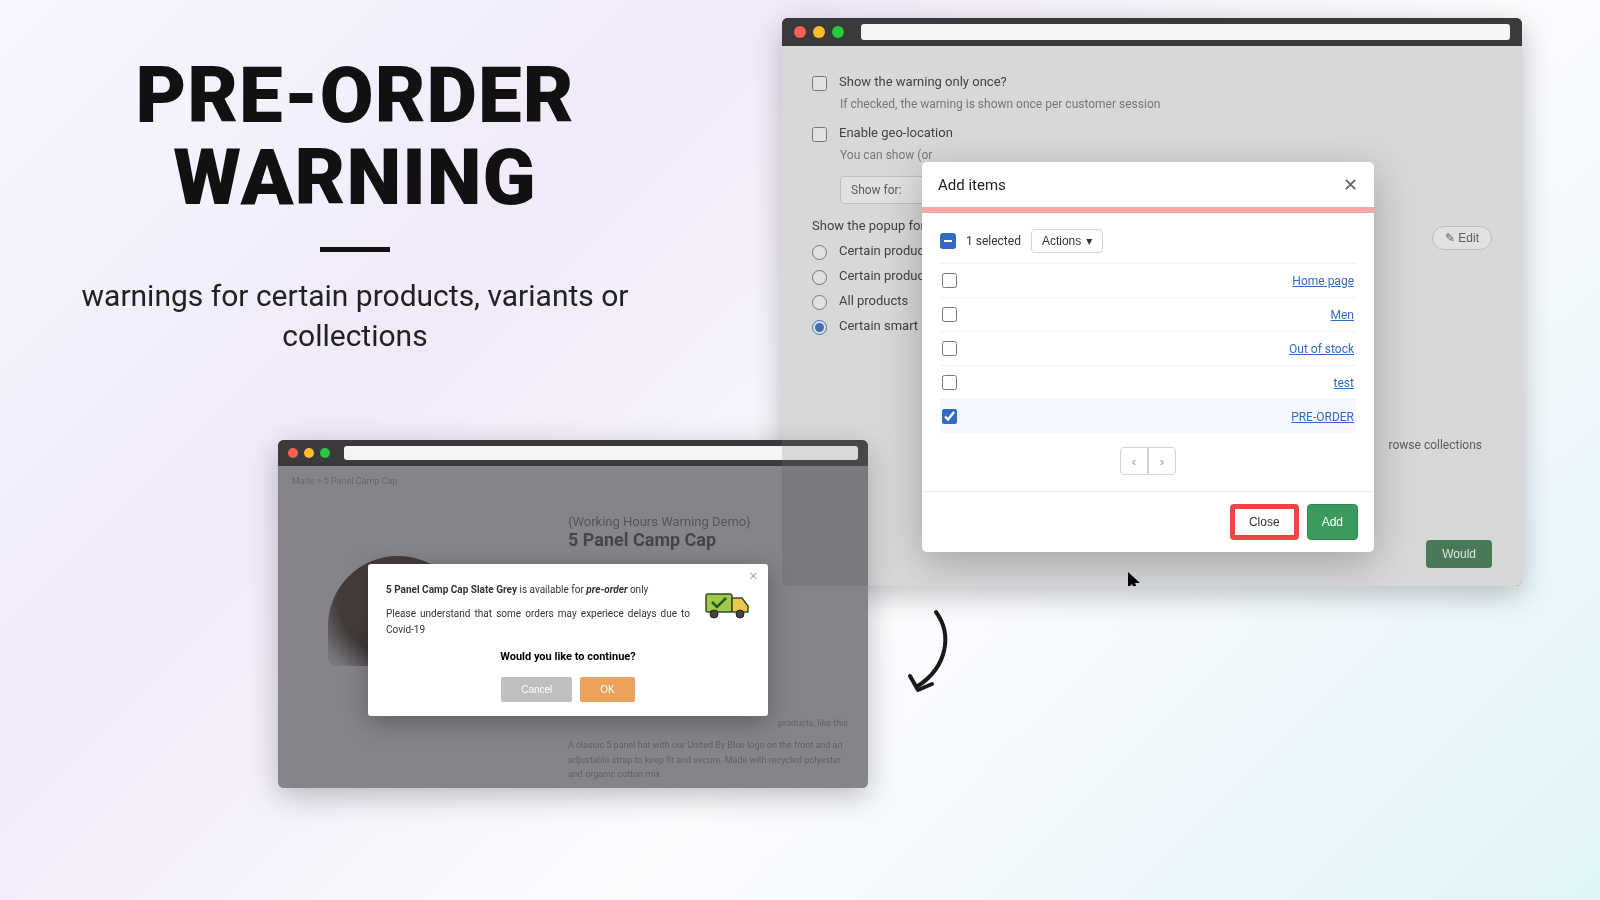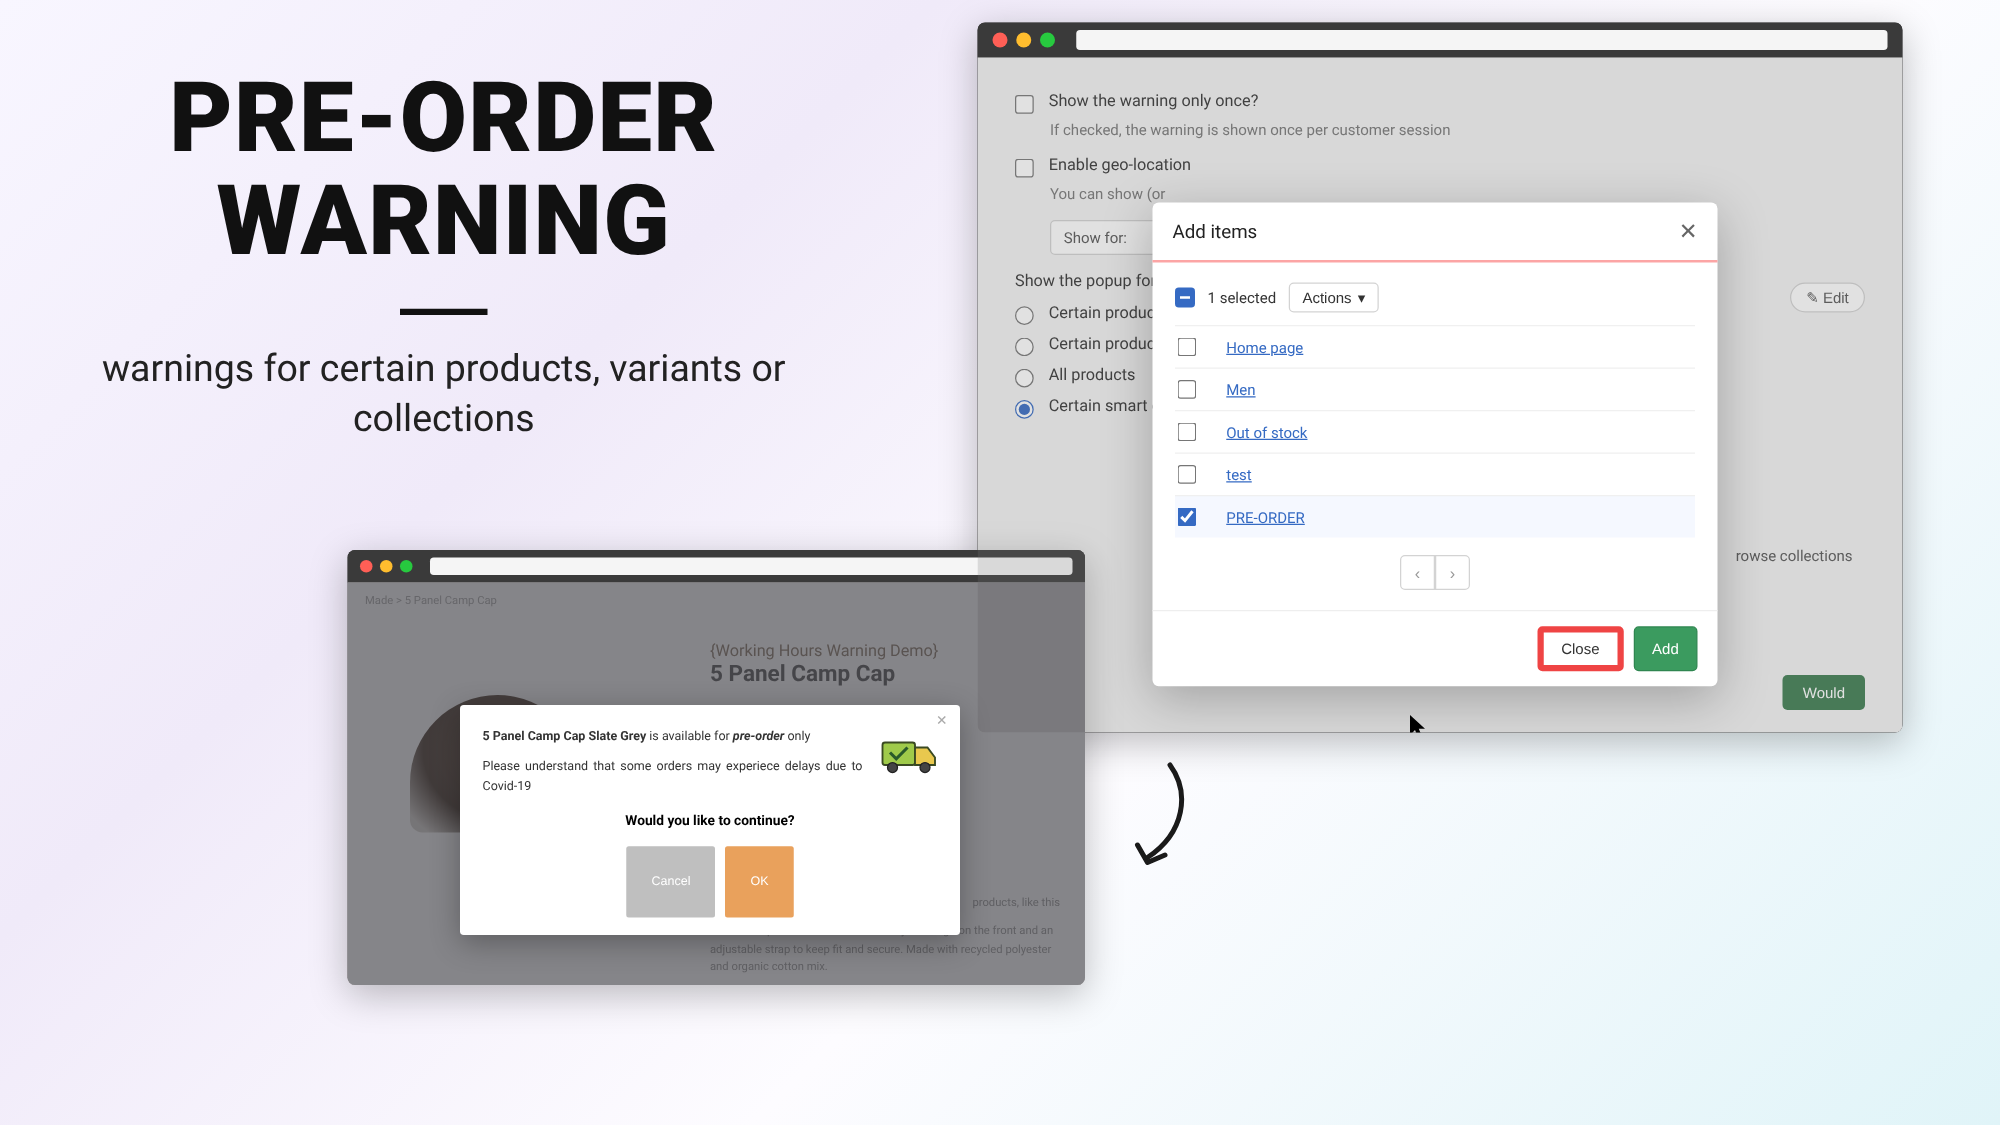--- a/index.html
+++ b/index.html
@@ -154,21 +154,21 @@
   background: #fff;
   border-radius: 5px;
   box-shadow: 0 10px 40px rgba(0,0,0,0.25);
   z-index: 5;
 }
 .modal-header {
   display: flex;
   justify-content: space-between;
   align-items: center;
   padding: 12px 16px;
-  border-bottom: 2px solid #fca5a5;
+  border-bottom: 6px solid #fca5a5;
 }
 .modal-title { font-size: 15px; color: #222; }
 .modal-close { font-size: 18px; color: #666; cursor: pointer; }
 .modal-content { padding: 10px 18px 6px; }
 .sel-row {
   display: flex;
   align-items: center;
   gap: 10px;
   padding: 6px 0 10px;
 }
@@ -193,20 +193,21 @@
   display: inline-flex;
   align-items: center;
   gap: 5px;
 }
 .item-row {
   display: flex;
   align-items: center;
   gap: 24px;
   padding: 9px 2px;
   border-top: 1px solid #f0f0f0;
+  justify-content: space-between;
 }
 .item-row input[type=checkbox] {
   width: 15px;
   height: 15px;
   accent-color: #356ac3;
 }
 .item-row a {
   font-size: 12px;
   color: #356ac3;
   text-decoration: underline;
@@ -338,21 +339,21 @@
 .popup-text i { font-style: italic; }
 .truck-icon {
   width: 46px;
   height: 32px;
   flex-shrink: 0;
   margin-top: 6px;
 }
 .popup-q { text-align: center; font-size: 11px; font-weight: 700; margin: 12px 0 14px; }
 .popup-btns { display: flex; justify-content: center; gap: 8px; }
 .popup-btns button {
-  padding: 23px 20px;
+  padding: 7px 20px;
   font-size: 10px;
   border: none;
   border-radius: 2px;
   cursor: pointer;
 }
 .btn-cancel { background: #bfbfbf; color: #fff; }
 .btn-ok { background: #e9a15c; color: #fff; }
 
 
 .arrow-deco {

